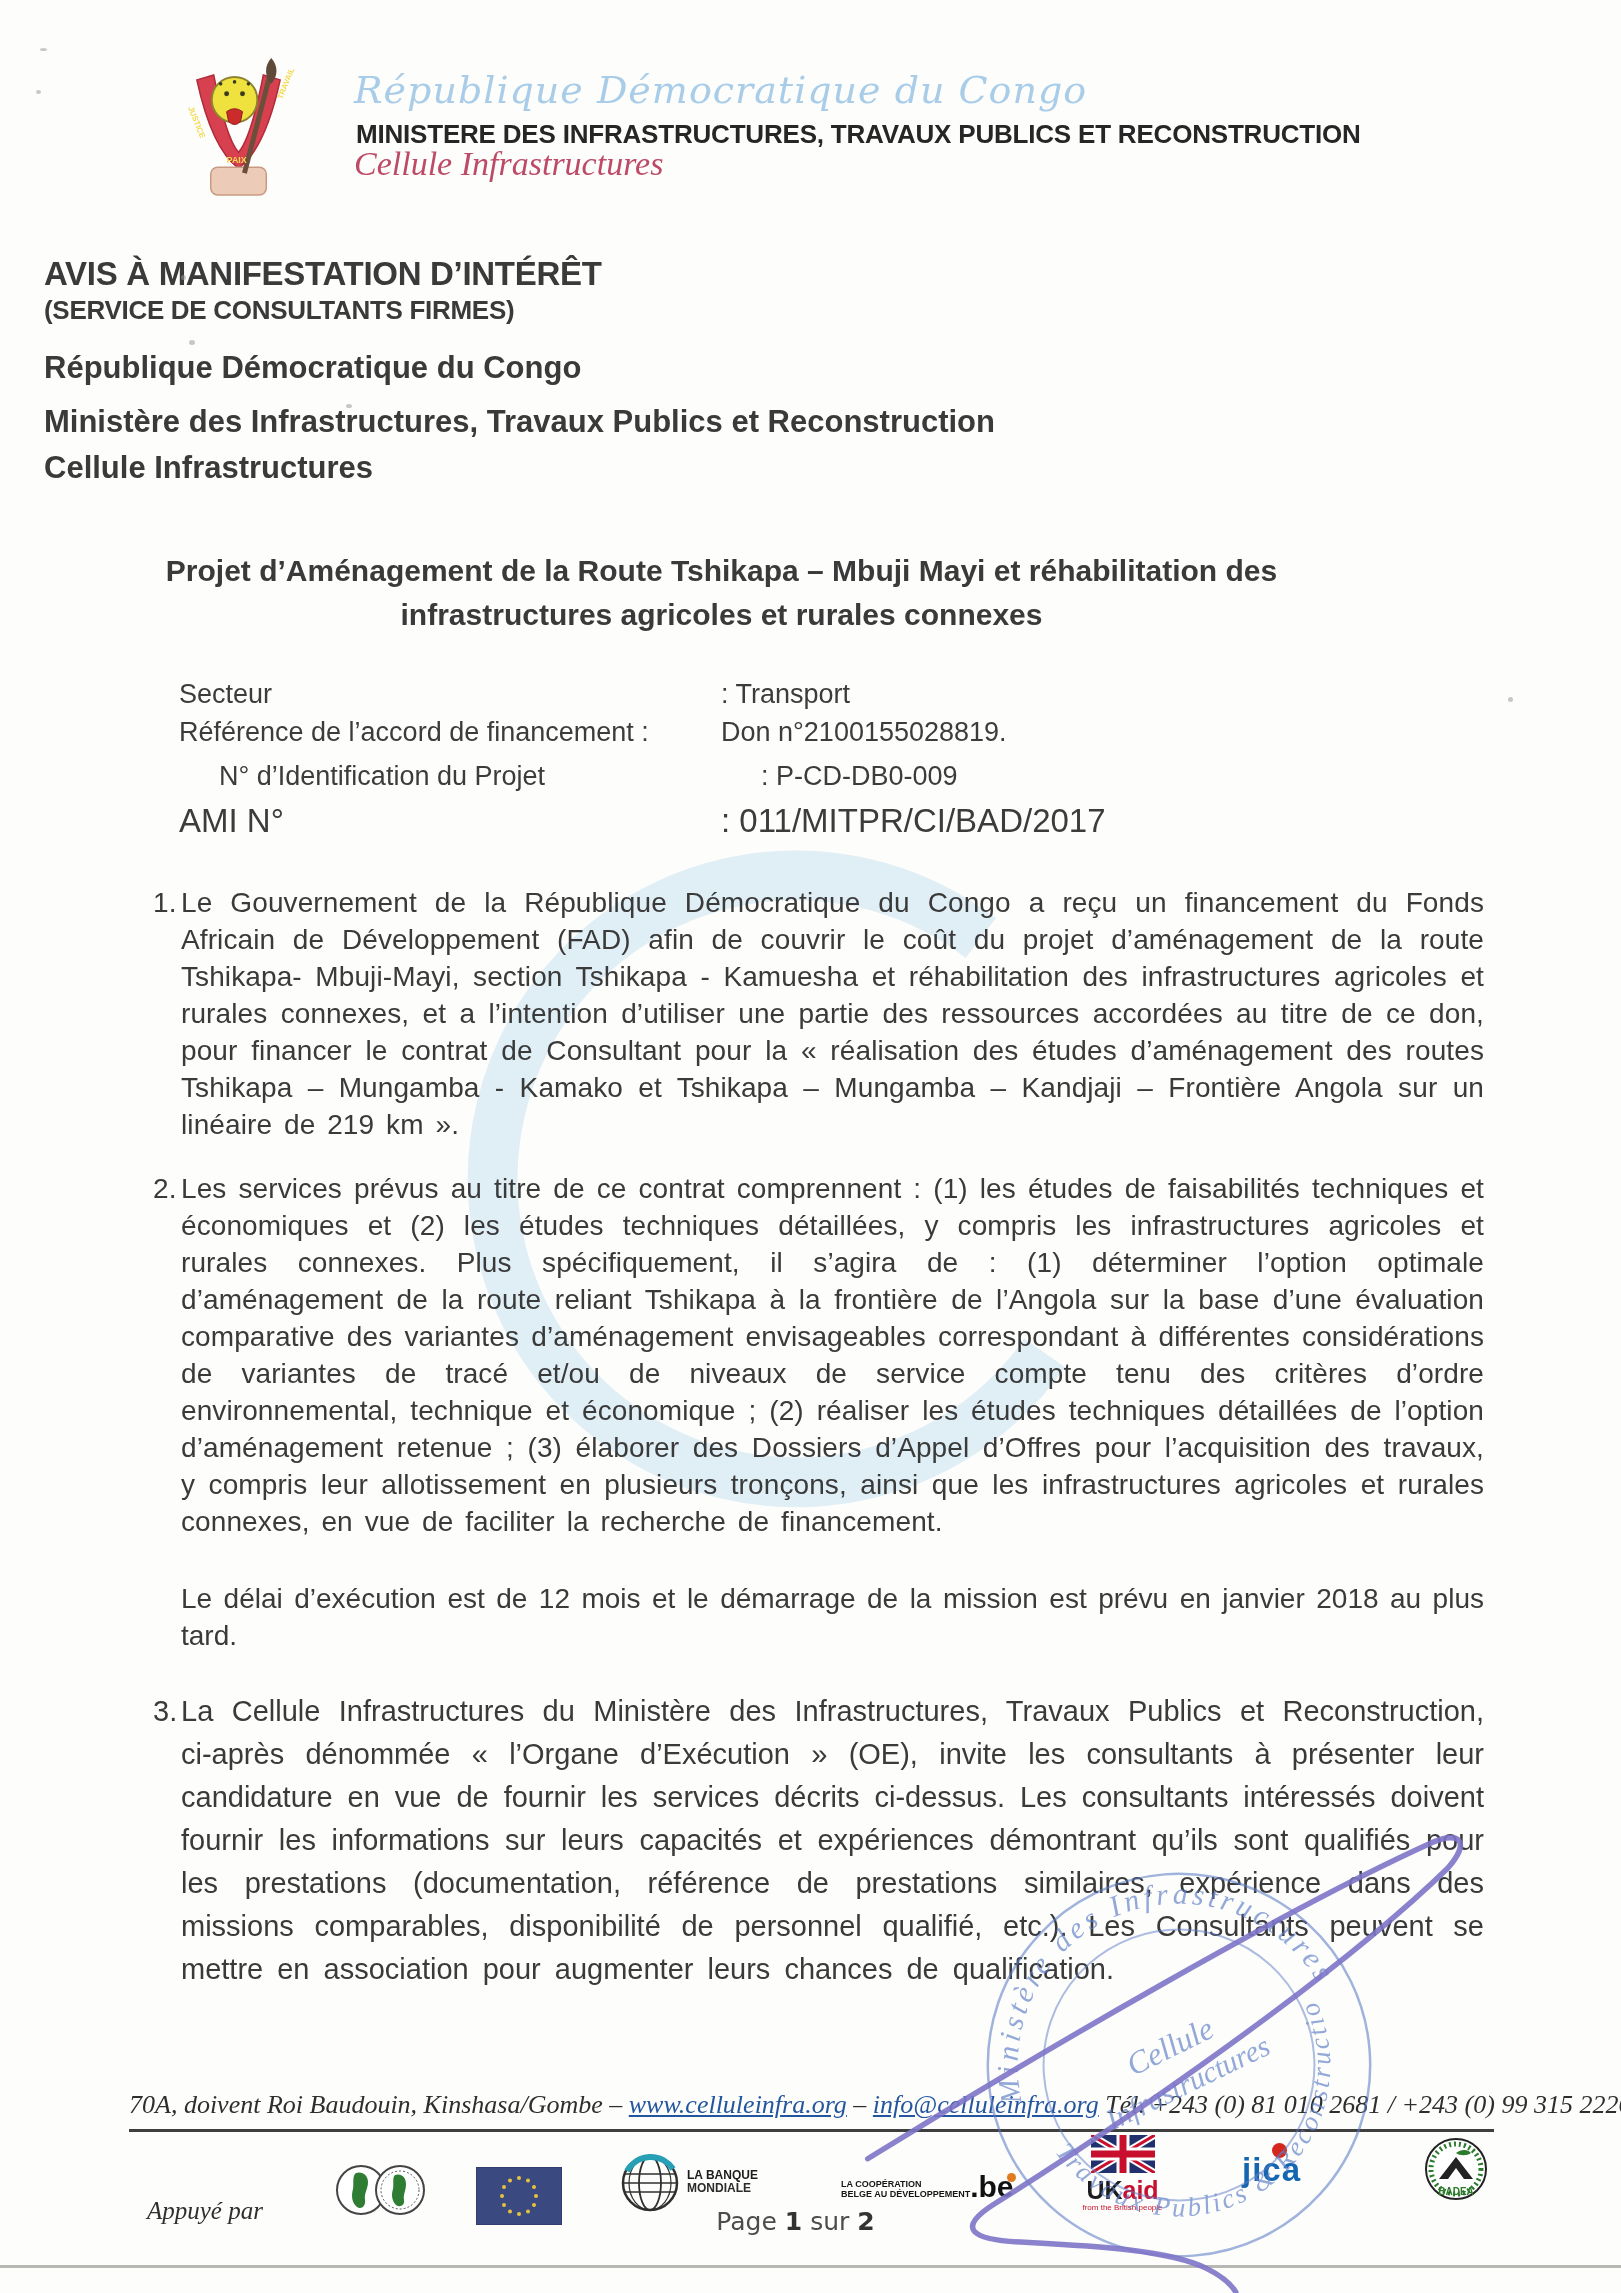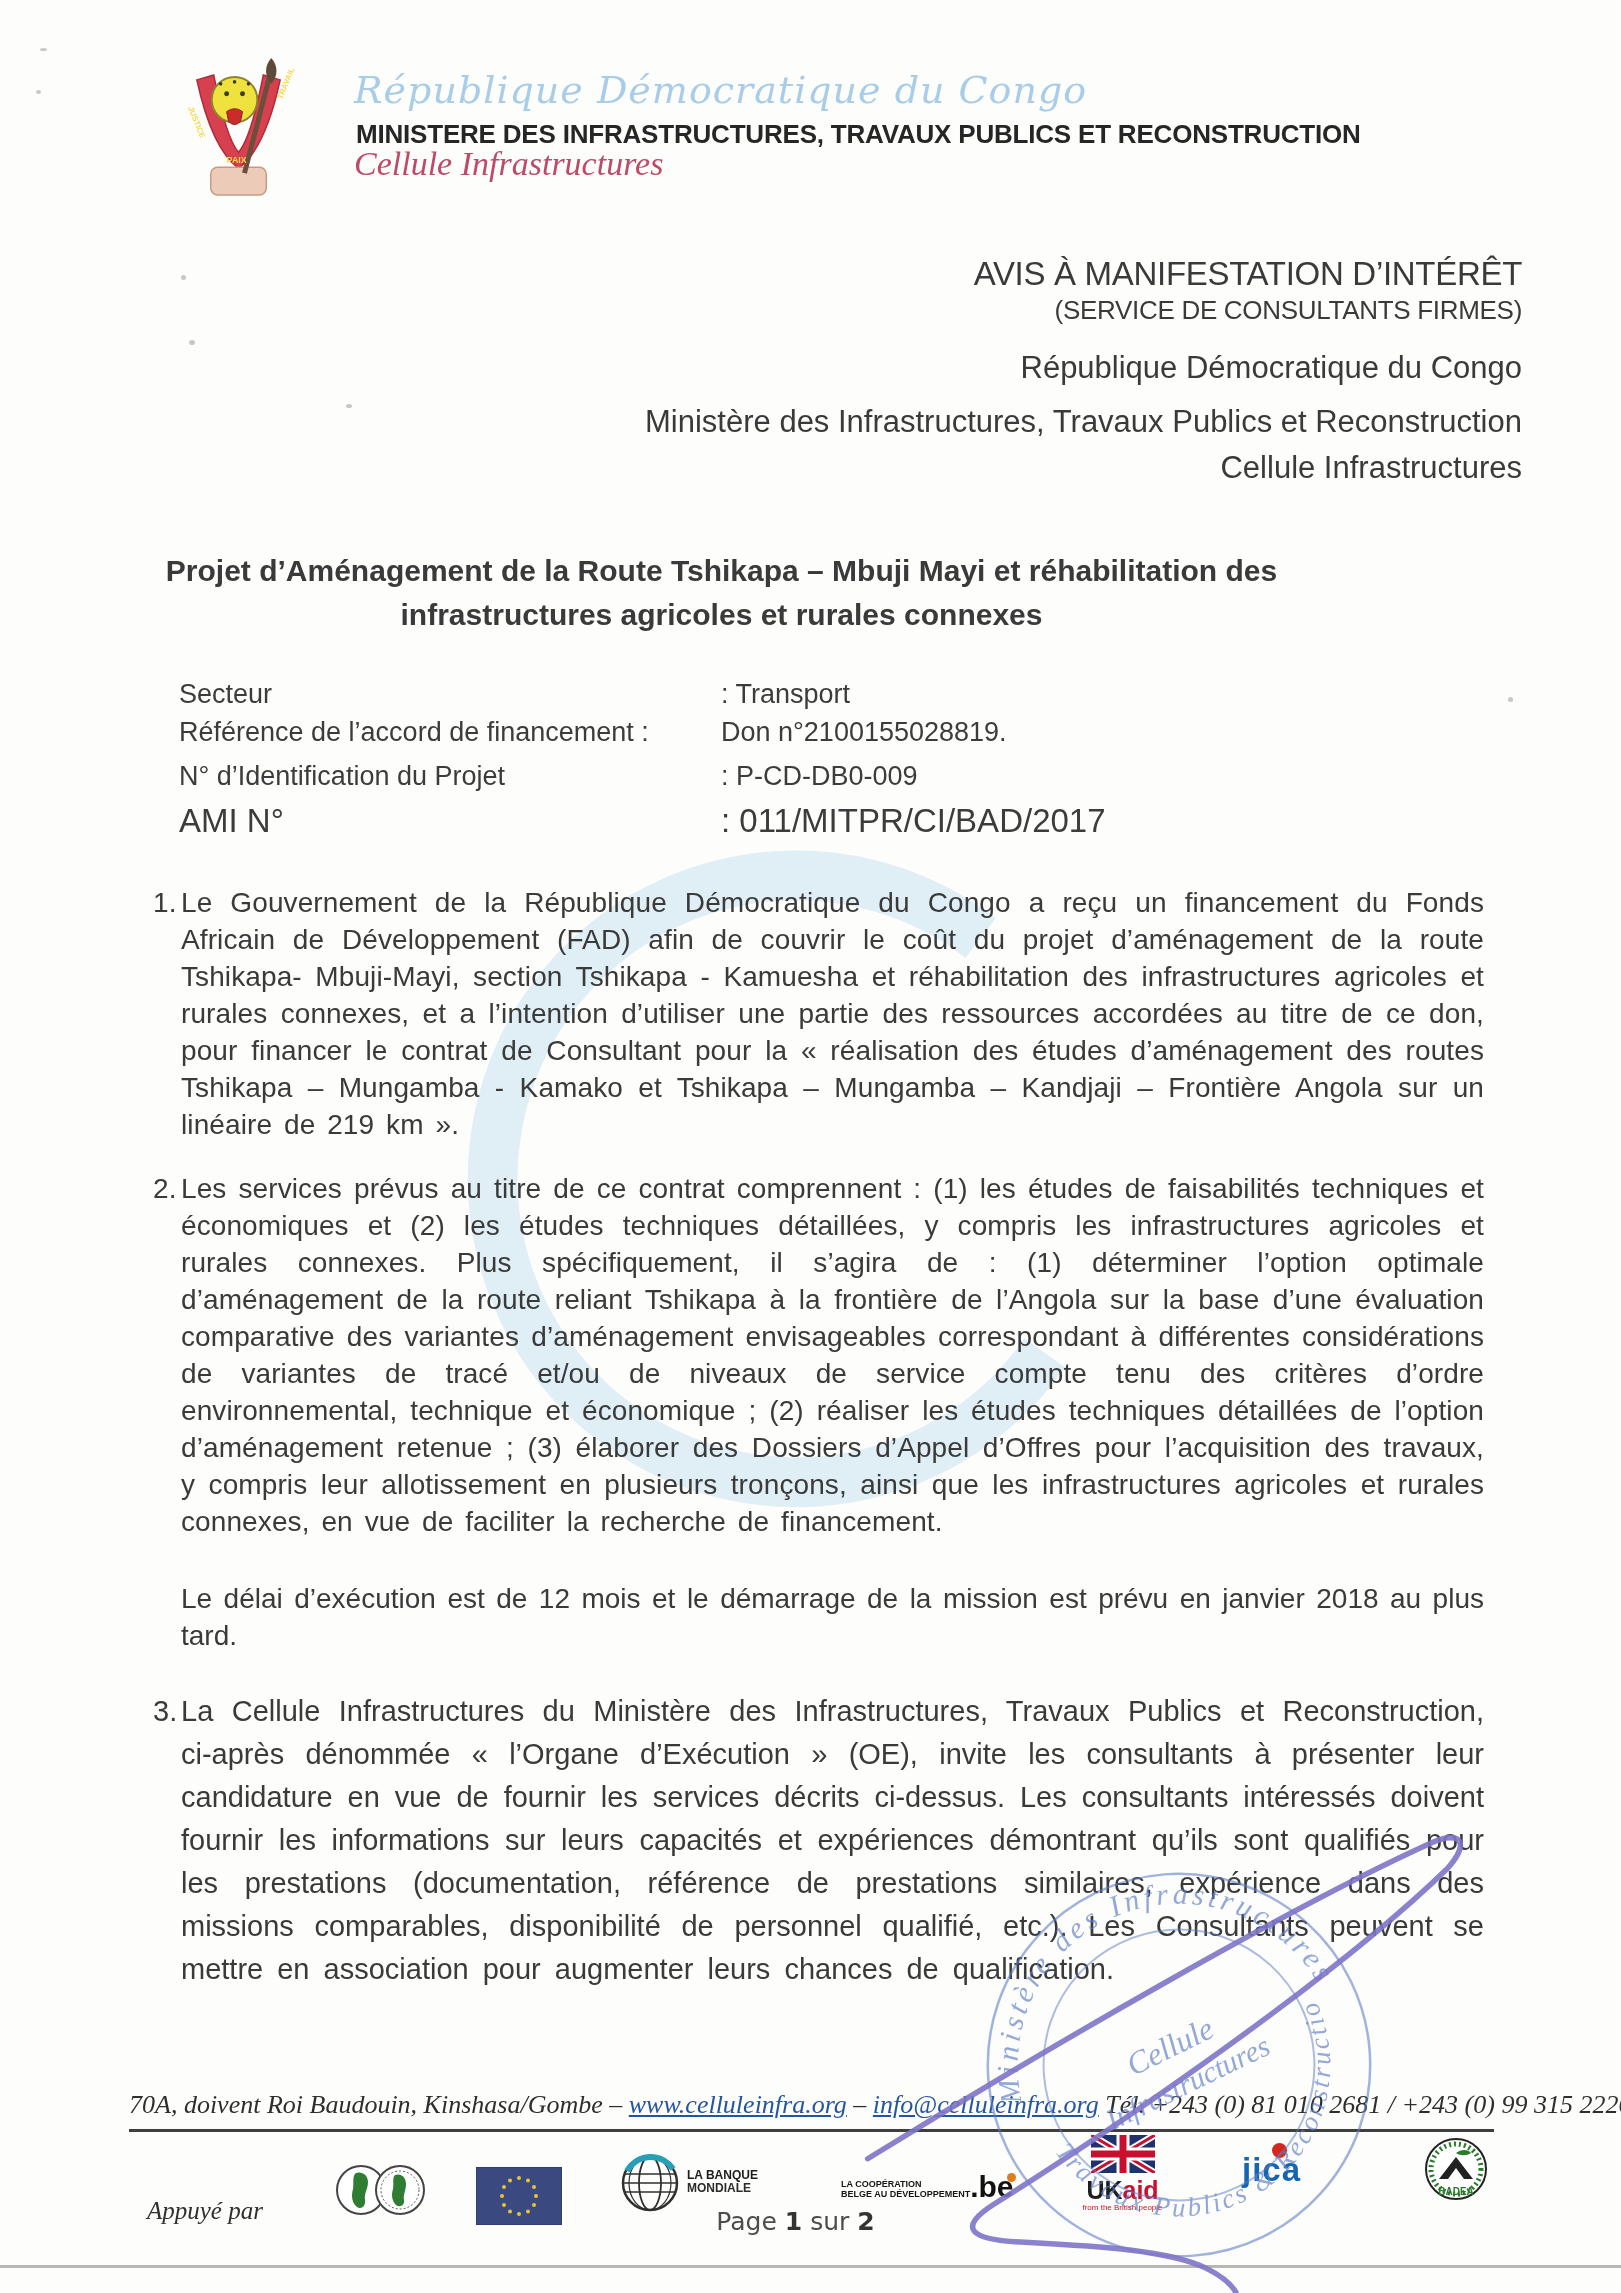--- a/index.html
+++ b/index.html
@@ -10,35 +10,35 @@
   
   .coat{left:175px;top:56px;width:131px;height:151px;}
   .hdr-script{left:354px;top:68px;font-family:"DejaVu Serif",serif;font-style:italic;
               font-size:38px;color:#a9cde8;letter-spacing:1px;white-space:nowrap;}
   .hdr-ministry{left:356px;top:119px;font-size:26px;font-weight:bold;color:#262626;
                 letter-spacing:-0.2px;white-space:nowrap;}
   .hdr-unit{left:354px;top:145px;font-family:"Liberation Serif",serif;font-style:italic;
             font-size:34px;color:#bd4a66;white-space:nowrap;}
 
   
-  .tblock{left:0;width:1522px;text-align:right;font-weight:normal;color:#3a3a3a;}
+  .tblock{left:0;width:1522px;text-align:left;font-weight:bold;color:#3a3a3a;padding-left:44px;}
   .t1{top:255px;font-size:33px;letter-spacing:-0.3px;}
   .t2{top:295px;font-size:26px;letter-spacing:-0.3px;}
   .t3{top:350px;font-size:31px;}
   .t4{top:404px;font-size:31px;}
   .t5{top:450px;font-size:31px;}
   .ptitle{left:70px;top:549px;width:1303px;text-align:center;font-weight:bold;
           font-size:30px;line-height:44px;color:#3a3a3a;}
 
   
   .details{left:179px;top:675px;width:1323px;font-size:27px;color:#3c3c3c;}
   .drow{position:absolute;left:0;width:1323px;white-space:nowrap;}
   .drow .lbl{display:inline-block;}
   .drow .val{position:absolute;left:542px;}
-  .dr0{top:4px;}  .dr1{top:42px;}  .dr2{top:86px;}
+  .dr0{top:4px;}  .dr1{top:42px;}  .dr2{top:86px;margin-left:40px;}
   .dr3{top:127px;font-size:33px;}
 
   
   .para{left:151px;width:1333px;text-align:justify;color:#3a3a3a;}
   .para .num{position:absolute;left:2px;top:0;}
   .para .txt{display:inline;}
   .p1,.p2{font-size:28px;line-height:37px;word-spacing:4px;letter-spacing:0.1px;padding-left:30px;box-sizing:border-box;}
   .p1{top:884px;}
   .p2{top:1170px;}
   .p2b{top:1580px;font-size:28px;line-height:37px;word-spacing:3px;padding-left:30px;box-sizing:border-box;}

